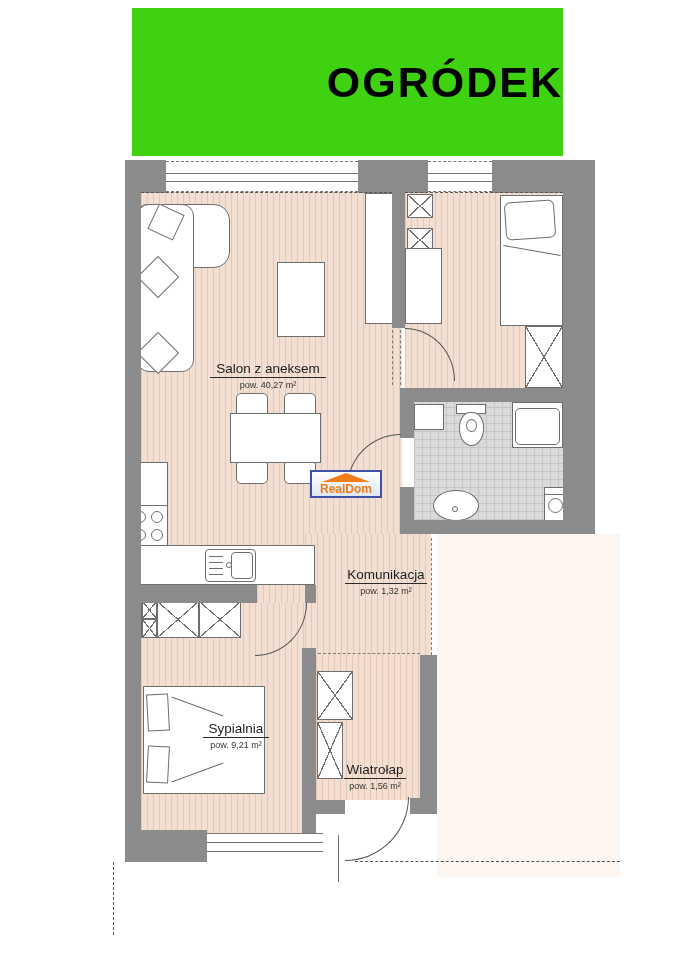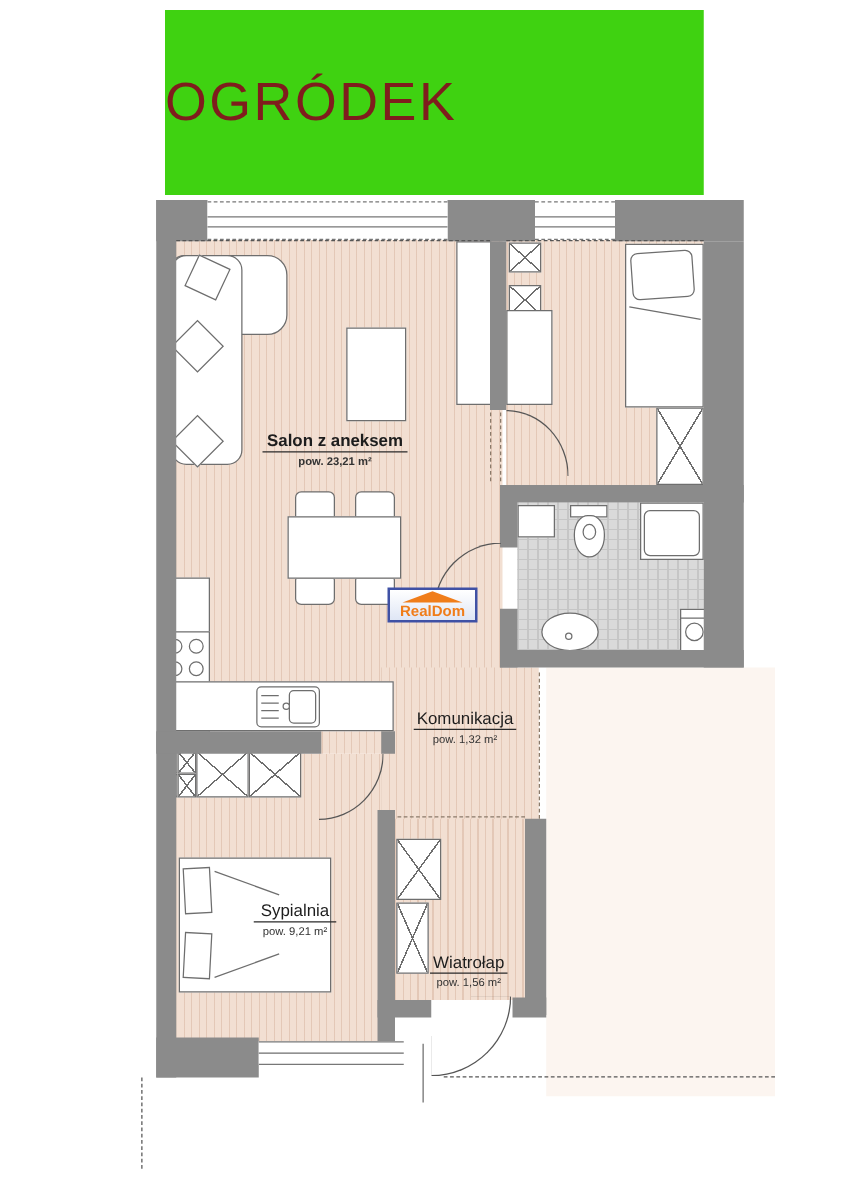--- a/index.html
+++ b/index.html
@@ -1,22 +1,22 @@
 <!DOCTYPE html>
 <html style="--banner-green: #3fd211; --wall-gray: #8b8b8b; --floor-wood: #f2dfd2; --floor-tile: #dadada; --outside-cream: #fcf5f0; --logo-orange: #f07d1a; --logo-blue: #3f51a5;"><head>
 <meta charset="utf-8">
 <style>
   html,body{margin:0;padding:0;background:#fff;}
   .canvas{position:relative;width:678px;height:960px;background:#fff;overflow:hidden;
           font-family:"Liberation Sans",sans-serif;}
   .abs{position:absolute;box-sizing:border-box;}
   
-  .banner{display:flex;align-items:center;justify-content:flex-start;
-          background:var(--banner-green,#3fd211);color:#7f1d1d;
-          font-size:43px;letter-spacing:2px;font-weight:400;}
+  .banner{display:flex;align-items:center;justify-content:flex-end;
+          background:var(--banner-green,#3fd211);color:#000000;
+          font-size:43px;letter-spacing:2px;font-weight:700;}
   
   .wall{background:var(--wall-gray,#8b8b8b);}
   .wood{background-color:var(--floor-wood,#f2dfd2);
         background-image:repeating-linear-gradient(90deg,rgba(190,140,112,.28) 0 1px,transparent 1px 6px);}
   .tile{background-color:var(--floor-tile,#dadada);
         background-image:repeating-linear-gradient(0deg,#c6c6c6 0 1px,transparent 1px 8px),
                          repeating-linear-gradient(90deg,#c6c6c6 0 1px,transparent 1px 8px);}
   .cream{background:var(--outside-cream,#fcf5f0);}
   
   .furn{background:#fff;border:1px solid #6e6e6e;}
@@ -169,26 +169,26 @@
 
   <div class="abs" style="left:392px;top:330px;width:9px;height:55px;border-left:1px dashed #8a7a6a;border-right:1px dashed #8a7a6a;"></div>
   <div class="abs dashv" style="left:431px;top:538px;width:1px;height:117px;"></div>
   <div class="abs dashh" style="left:318px;top:653px;width:102px;height:1px;"></div>
   <div class="abs dashh dashdark" style="left:141px;top:192px;width:251px;height:1px;"></div>
   <div class="abs dashh dashdark" style="left:405px;top:192px;width:158px;height:1px;"></div>
   <div class="abs dashh dashdark" style="left:355px;top:861px;width:265px;height:1px;"></div>
   <div class="abs dashv dashdark" style="left:113px;top:862px;width:1px;height:73px;"></div>
   <div class="abs thinline" style="left:338px;top:835px;width:1px;height:47px;"></div>
 
-  <div class="abs rlabel" style="left:193px;top:345px;font-weight:bold;">
+  <div class="abs rlabel" style="left:193px;top:361px;">
     <div class="rname">Salon z aneksem</div>
     <div class="rline" style="width:116px;"></div>
-    <div class="rarea">pow. 23,21 m²</div>
-  </div>
-  <div class="abs rlabel" style="left:297px;top:567px;">
+    <div class="rarea">pow. 40,27 m²</div>
+  </div>
+  <div class="abs rlabel" style="left:311px;top:567px;">
     <div class="rname">Komunikacja</div>
     <div class="rline" style="width:82px;"></div>
     <div class="rarea">pow. 1,32 m²</div>
   </div>
   <div class="abs rlabel" style="left:161px;top:721px;">
     <div class="rname">Sypialnia</div>
     <div class="rline" style="width:66px;"></div>
     <div class="rarea">pow. 9,21 m²</div>
   </div>
   <div class="abs rlabel" style="left:300px;top:762px;">

